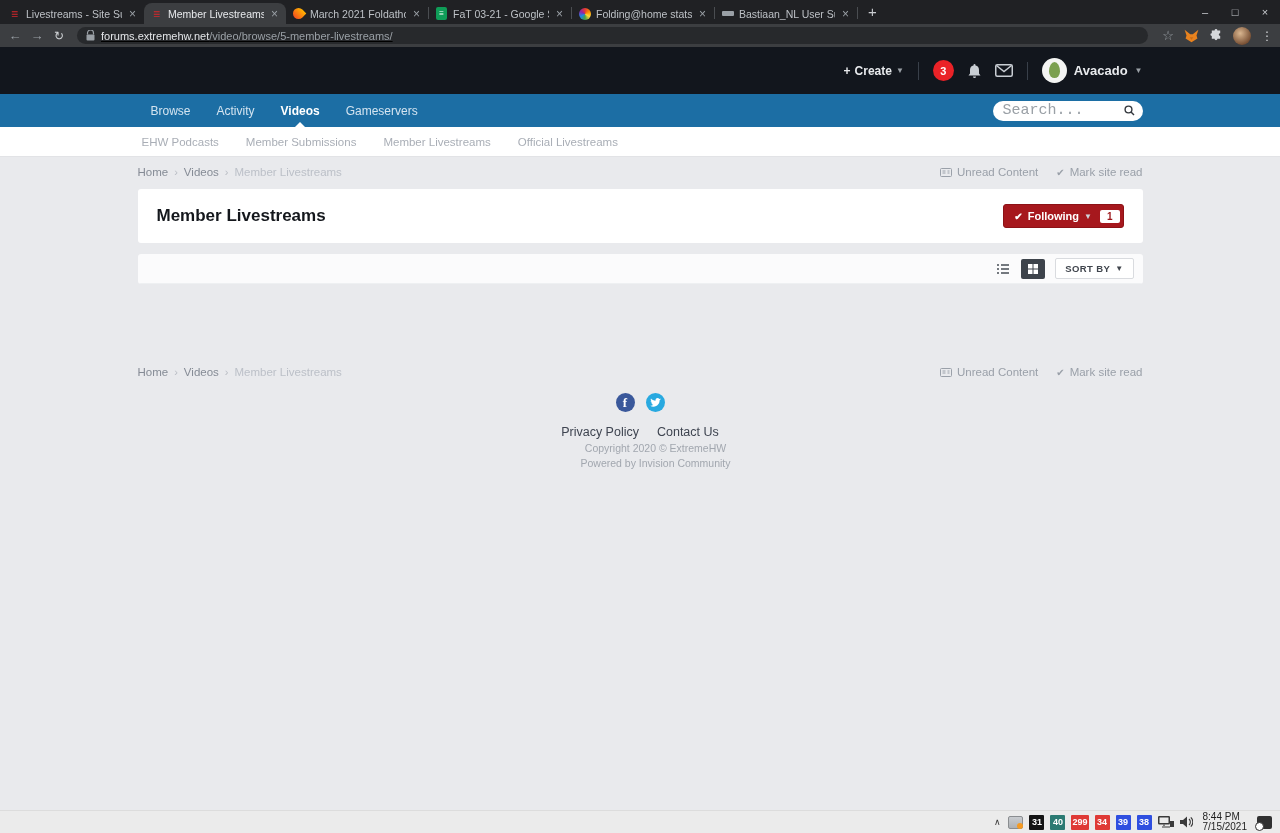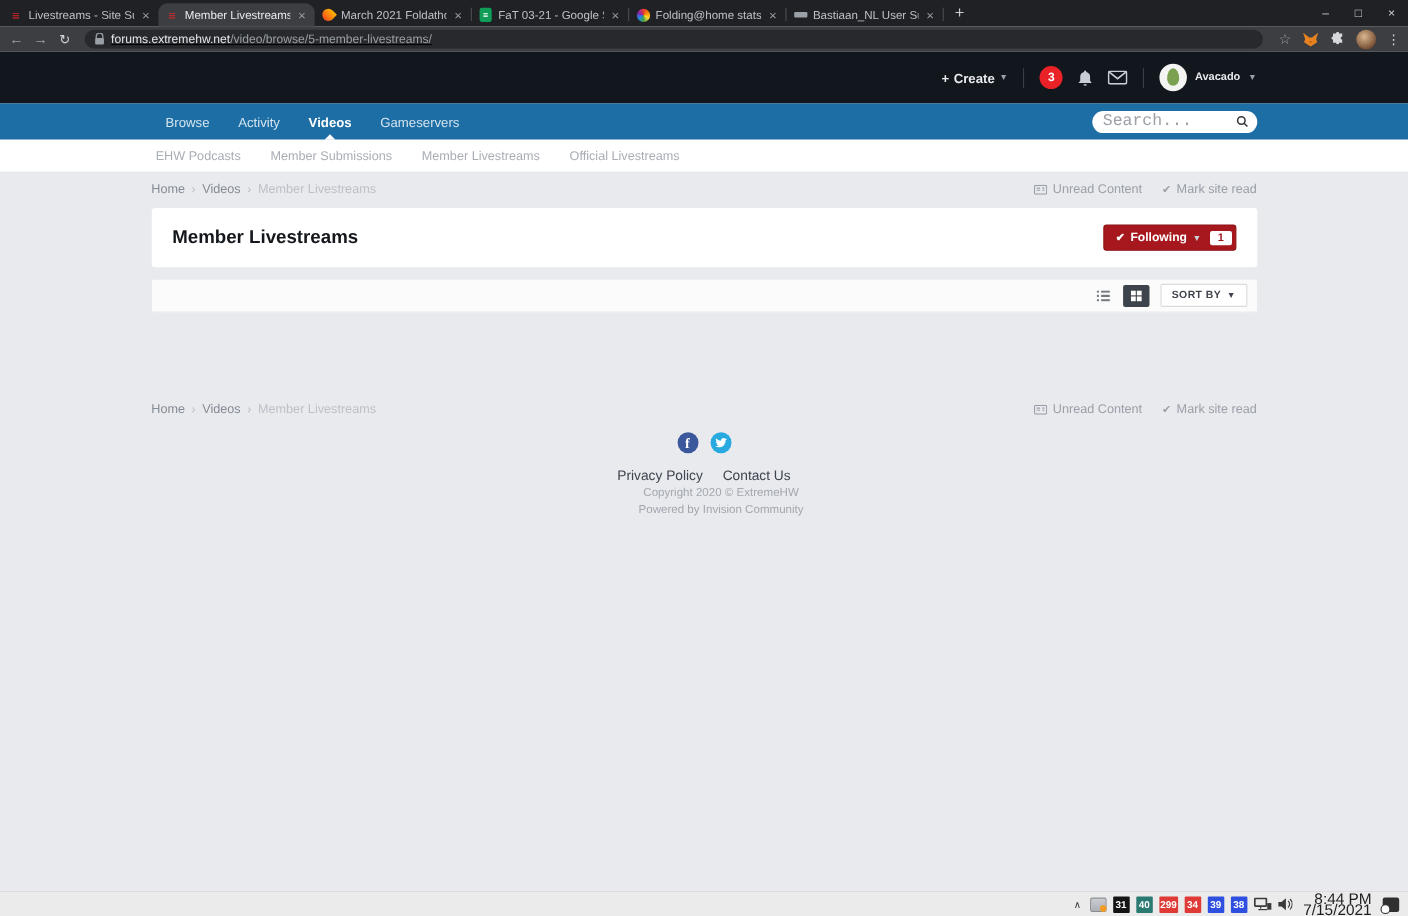--- a/index.html
+++ b/index.html
@@ -49,21 +49,21 @@
   .hdr-right { margin-left:auto; display:flex; align-items:center; color:#e8eaed; }
   .create { display:flex; align-items:center; gap:4px; font-size:12px; font-weight:bold; }
   .caret { font-size:8px; color:#9aa0a6; }
   .caret.light { color:#cfd4da; }
   .hdr-div { width:1px; height:18px; background:#39404a; margin:0 14px; }
   .notif-badge { width:21px; height:21px; border-radius:50%; background:#ea2227; color:#fff; font-size:11px; font-weight:bold; display:flex; align-items:center; justify-content:center; }
   .hdr-icon { margin-left:13px; display:flex; align-items:center; }
   .user { display:flex; align-items:center; gap:7px; }
   .user-avatar { width:25px; height:25px; border-radius:50%; background:#f4f5f3; position:relative; overflow:hidden; }
   .user-avatar::after { content:""; position:absolute; left:7px; top:4px; width:11px; height:16px; background:#7ba04f; border-radius:50% 50% 50% 50%/60% 60% 40% 40%; }
-  .user-name { font-size:10px; font-weight:bold; }
+  .user-name { font-size:13px; font-weight:bold; }
 
   
   .main-nav { height:33px; background:#1c6ea4; }
   .main-nav .wrap { align-items:stretch; }
   .nav-item { display:flex; align-items:center; padding:0 13px; font-size:12px; color:#d4e4f0; position:relative; }
   .nav-item.active { color:#fff; font-weight:bold; }
   .nav-item.active::after { content:""; position:absolute; bottom:0; left:50%; margin-left:-5px; border-left:5px solid transparent; border-right:5px solid transparent; border-bottom:5px solid #fff; }
   .searchbox { margin-left:auto; align-self:center; width:150px; height:20px; background:#fff; border-radius:10px; display:flex; align-items:center; padding:0 8px 0 10px; }
   .searchbox input { border:none; outline:none; flex:1; font-size:15px; font-family:Liberation Mono, monospace; color:#333; background:transparent; width:100px; }
   .searchbox input::placeholder { color:#9aa0a6; }
@@ -107,21 +107,21 @@
   .footer-links { display:flex; justify-content:center; gap:18px; margin-top:13px; font-size:12.5px; color:#3e4450; }
   .footer-small { text-align:center; font-size:10.5px; color:#a2a7af; margin-top:4px; line-height:11px;padding-left:31px; }
 
   
   .taskbar { height:23px; background:#ebebeb; border-top:1px solid #dcdcdc; display:flex; align-items:center; justify-content:flex-end; padding-right:6px; gap:6px; }
   .tb-chevron { color:#3a3a3a; font-size:9px; margin-right:2px; }
   .tray-app { width:15px; height:13px; background:linear-gradient(#c9ccd0,#aeb1b5); border:1px solid #8a8d90; border-radius:2px; position:relative; }
   .tray-app::after { content:""; position:absolute; right:-1px; bottom:-1px; width:6px; height:6px; border-radius:50%; background:#f59a23; }
   .tray-badge { min-width:15px; height:15px; border-radius:1px; color:#fff; font-size:9px; font-weight:bold; display:flex; align-items:center; justify-content:center; padding:0 1px; }
   .b-black { background:#141414; } .b-teal { background:#2b7a72; } .b-red { background:#df3a35; } .b-blue { background:#2f4fe0; }
-  .clock { text-align:right; font-size:14px; color:#1f1f1f; line-height:10.5px; margin:0 4px; }
+  .clock { text-align:left; font-size:10px; color:#1f1f1f; line-height:10.5px; margin:0 4px; }
   .action-center { width:15px; height:13px; background:#303030; border-radius:2px; position:relative; margin-right:2px; }
   .action-center::after { content:""; position:absolute; left:-2px; bottom:-2px; width:7px; height:7px; border-radius:50%; background:#fff; border:1px solid #303030; }
   svg { display:block; }
 </style>
 </head>
 <body>
 
 <div class="tabstrip">
   <div class="tab">
     <span class="favicon fav-ehw"></span>

